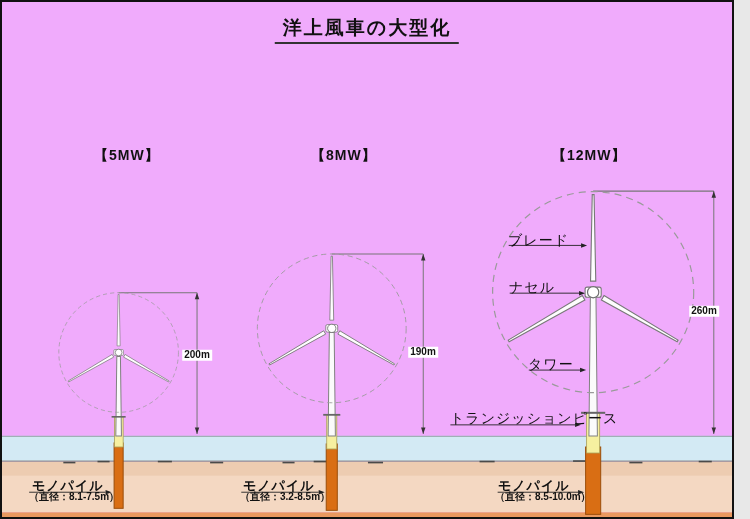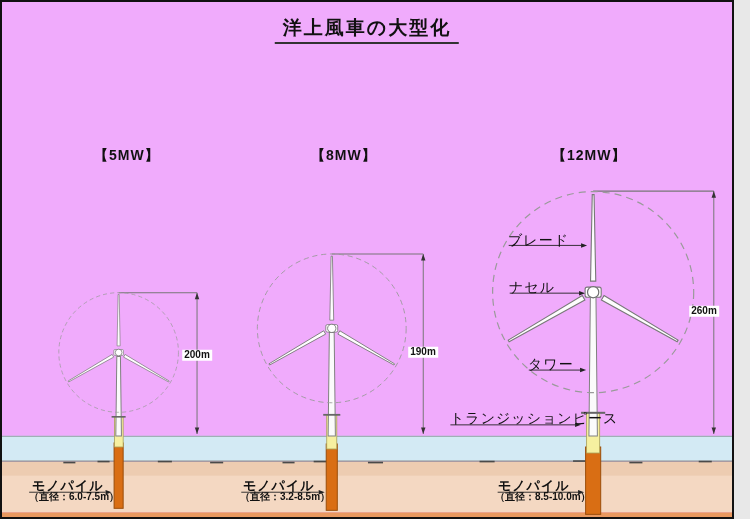--- a/index.html
+++ b/index.html
@@ -139,21 +139,21 @@
   <div class="txt height-label" style="left:195px;top:353px;">200m</div>
   <div class="txt height-label" style="left:421px;top:342px;margin-top:8px;">190m</div>
   <div class="txt height-label" style="left:702px;top:309px;">260m</div>
 
   <div class="txt part-label" style="left:506px;top:231px;">ブレード</div>
   <div class="txt part-label" style="left:507px;top:278px;">ナセル</div>
   <div class="txt part-label" style="left:526px;top:355px;">タワー</div>
   <div class="txt part-label" style="left:448px;top:409px;">トランジッションピース</div>
 
   <div class="txt mono-name" style="left:30px;top:477px;">モノパイル</div>
-  <div class="txt mono-dia" style="left:27px;top:490px;">（直径：6.0-7.5m）</div>
+  <div class="txt mono-dia" style="left:27px;top:490px;">（直径：8.1-7.5m）</div>
 
   <div class="txt mono-name" style="left:241px;top:477px;">モノパイル</div>
   <div class="txt mono-dia" style="left:238px;top:490px;">（直径：3.2-8.5m）</div>
 
   <div class="txt mono-name" style="left:496px;top:477px;">モノパイル</div>
   <div class="txt mono-dia" style="left:493px;top:490px;">（直径：8.5-10.0m）</div>
 
 </div>
 
 </body></html>

